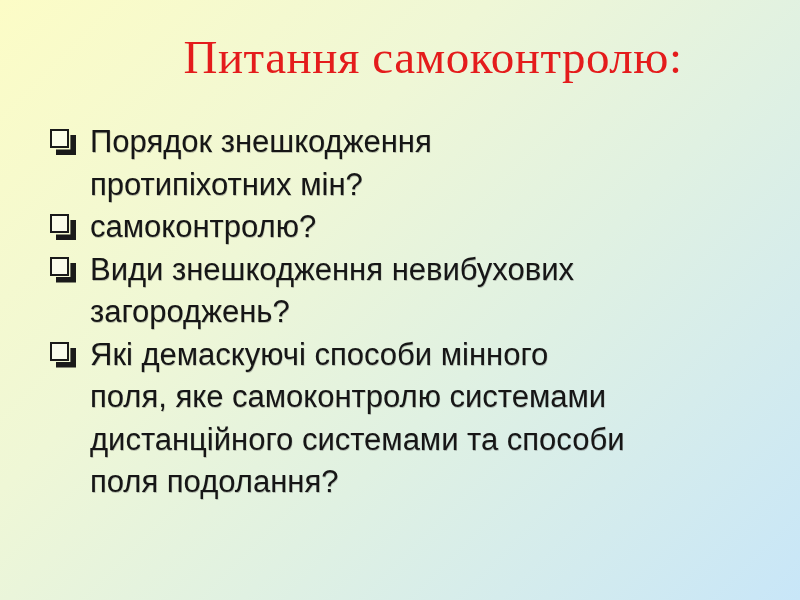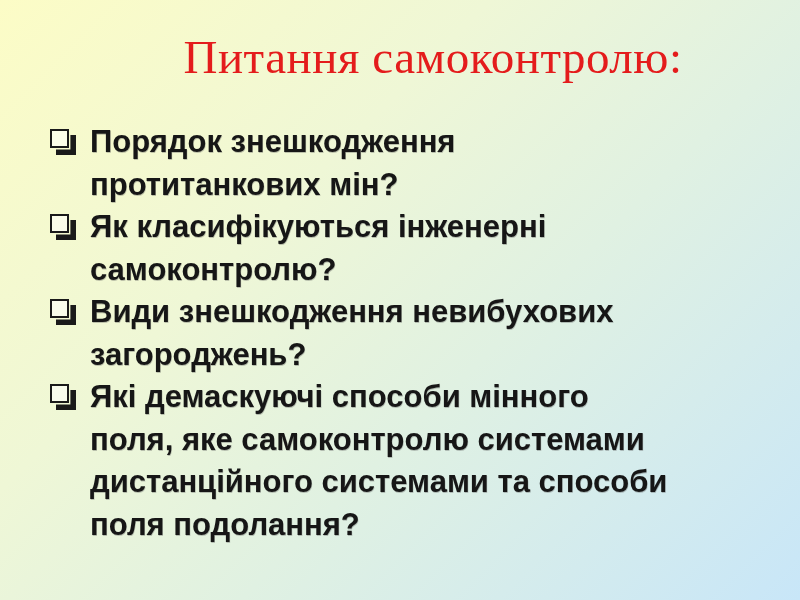--- a/index.html
+++ b/index.html
@@ -60,21 +60,21 @@
     left: 0;
     top: 0;
     width: 15px;
     height: 15px;
     border: 2.5px solid #1a1a1a;
     background: rgba(255, 255, 255, 0.55);
   }
   .text {
     margin-left: 13px;
     font-size: 31px;
-    font-weight: bold;
+    font-weight: normal;
     line-height: 42.5px;
     color: #161616;
     text-shadow: 0.5px 0.5px 0.5px rgba(90, 90, 90, 0.35);
   }
 </style>
 </head>
 <body>
 
 <div class="slide">
 
@@ -82,31 +82,30 @@
 
   <div class="list">
 
     <div class="item">
       <span class="bullet">
           <span class="b-back"></span>
           <span class="b-front"></span>
         </span>
       <div class="text">
         <div>Порядок знешкодження</div>
-        <div>протитанкових мін?</div>
+        <div>протипіхотних мін?</div>
       </div>
     </div>
 
     <div class="item">
       <span class="bullet">
           <span class="b-back"></span>
           <span class="b-front"></span>
         </span>
       <div class="text">
-        <div>Як класифікуються інженерні</div>
         <div>самоконтролю?</div>
       </div>
     </div>
 
     <div class="item">
       <span class="bullet">
           <span class="b-back"></span>
           <span class="b-front"></span>
         </span>
       <div class="text">

